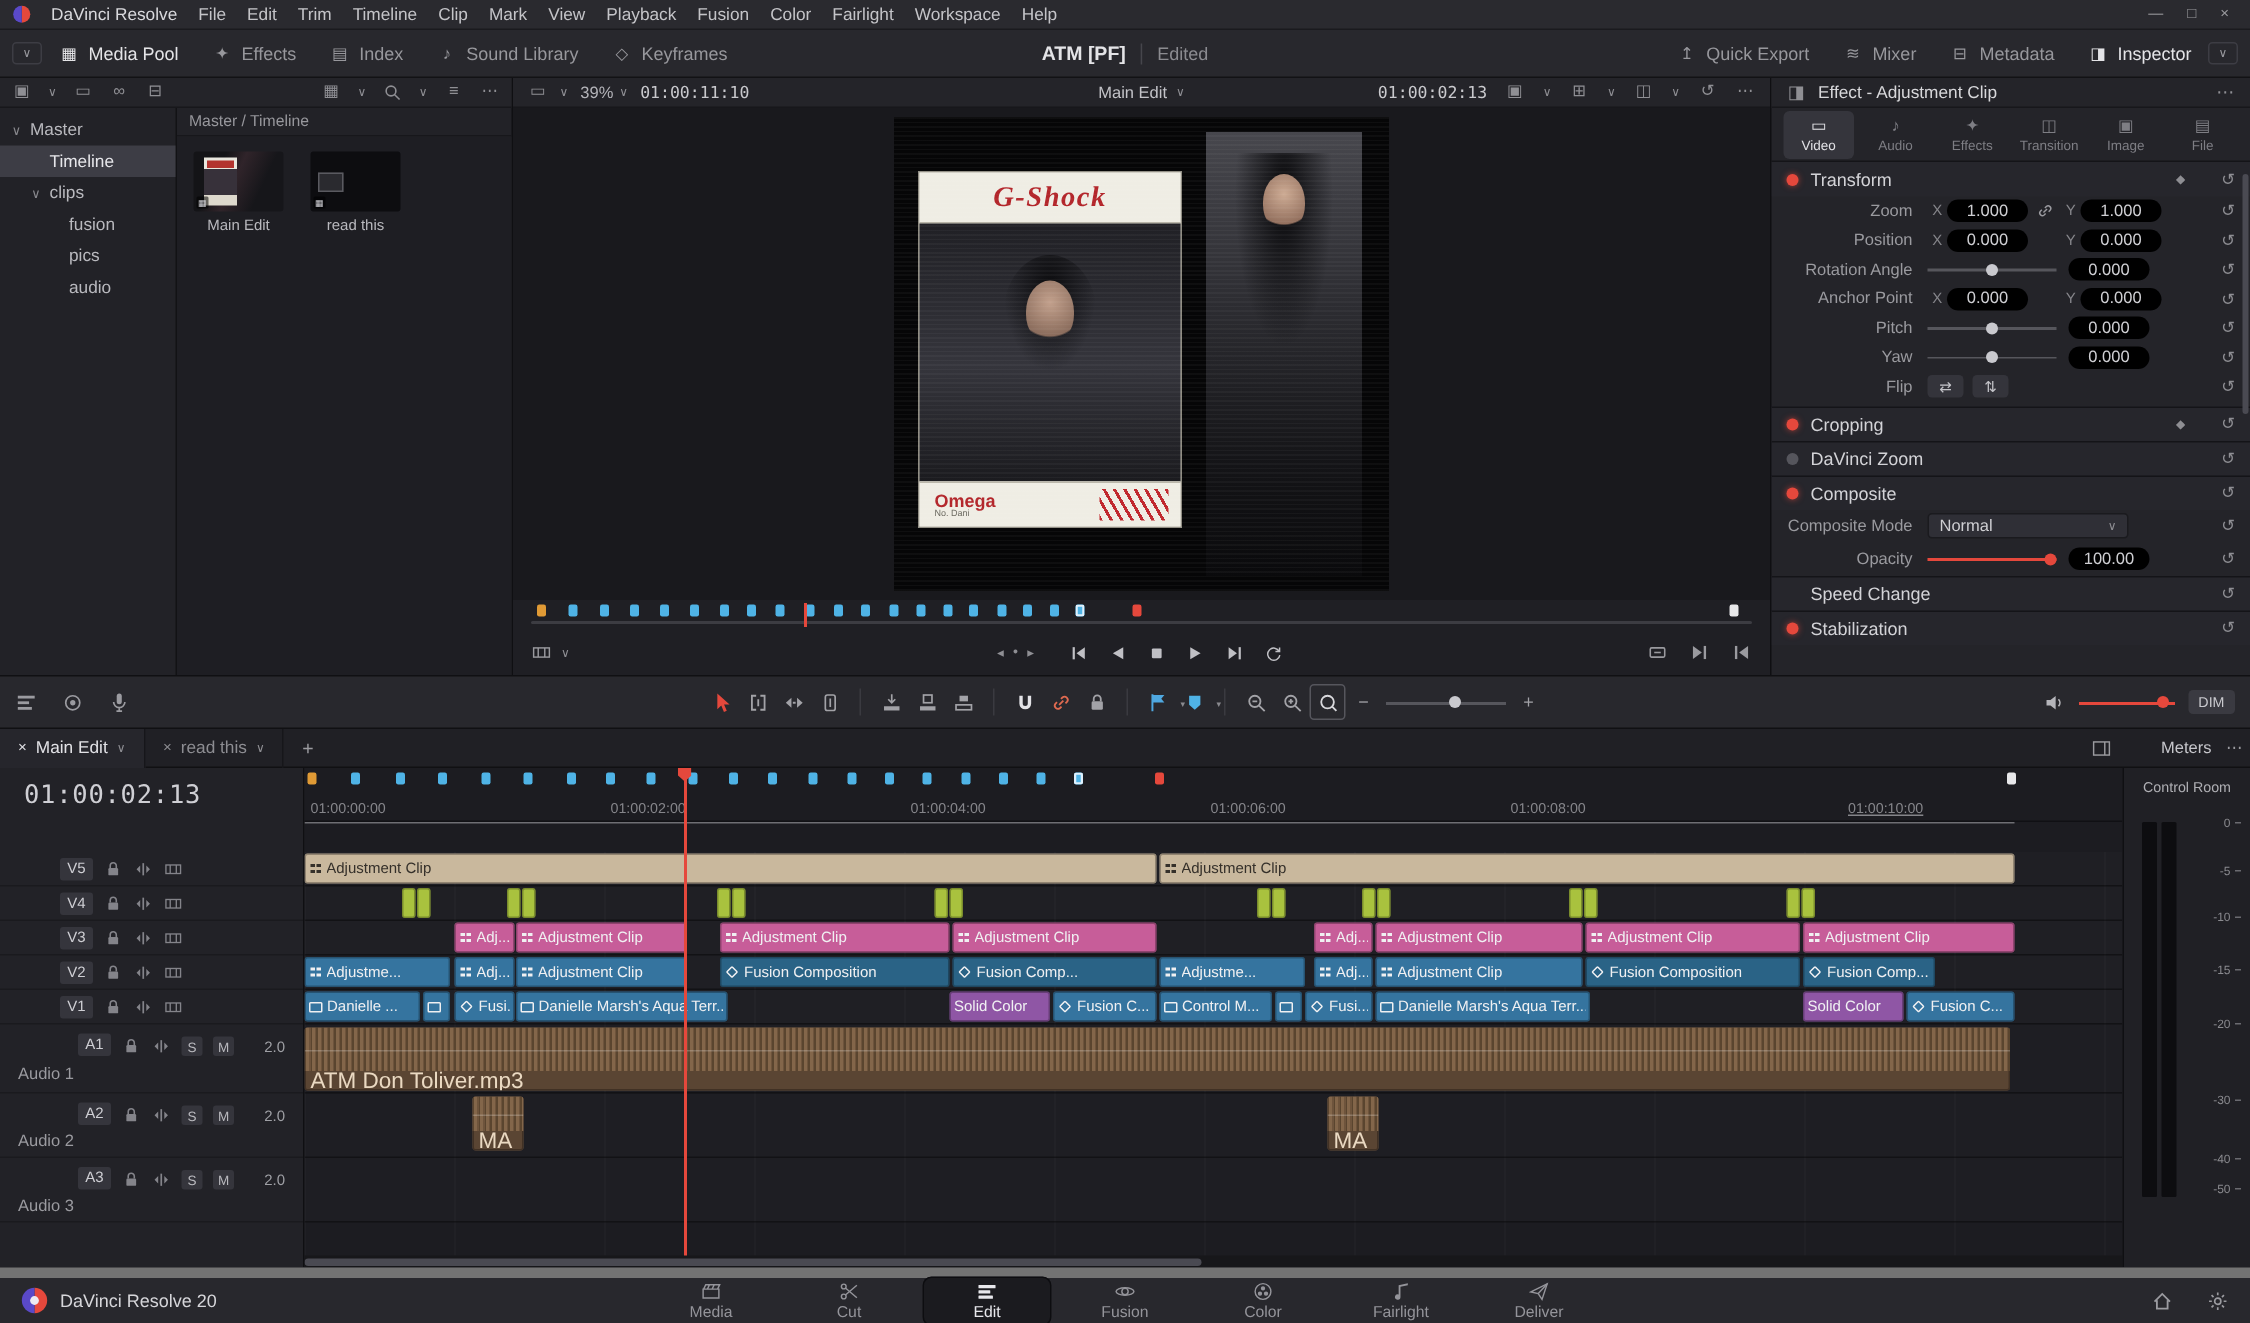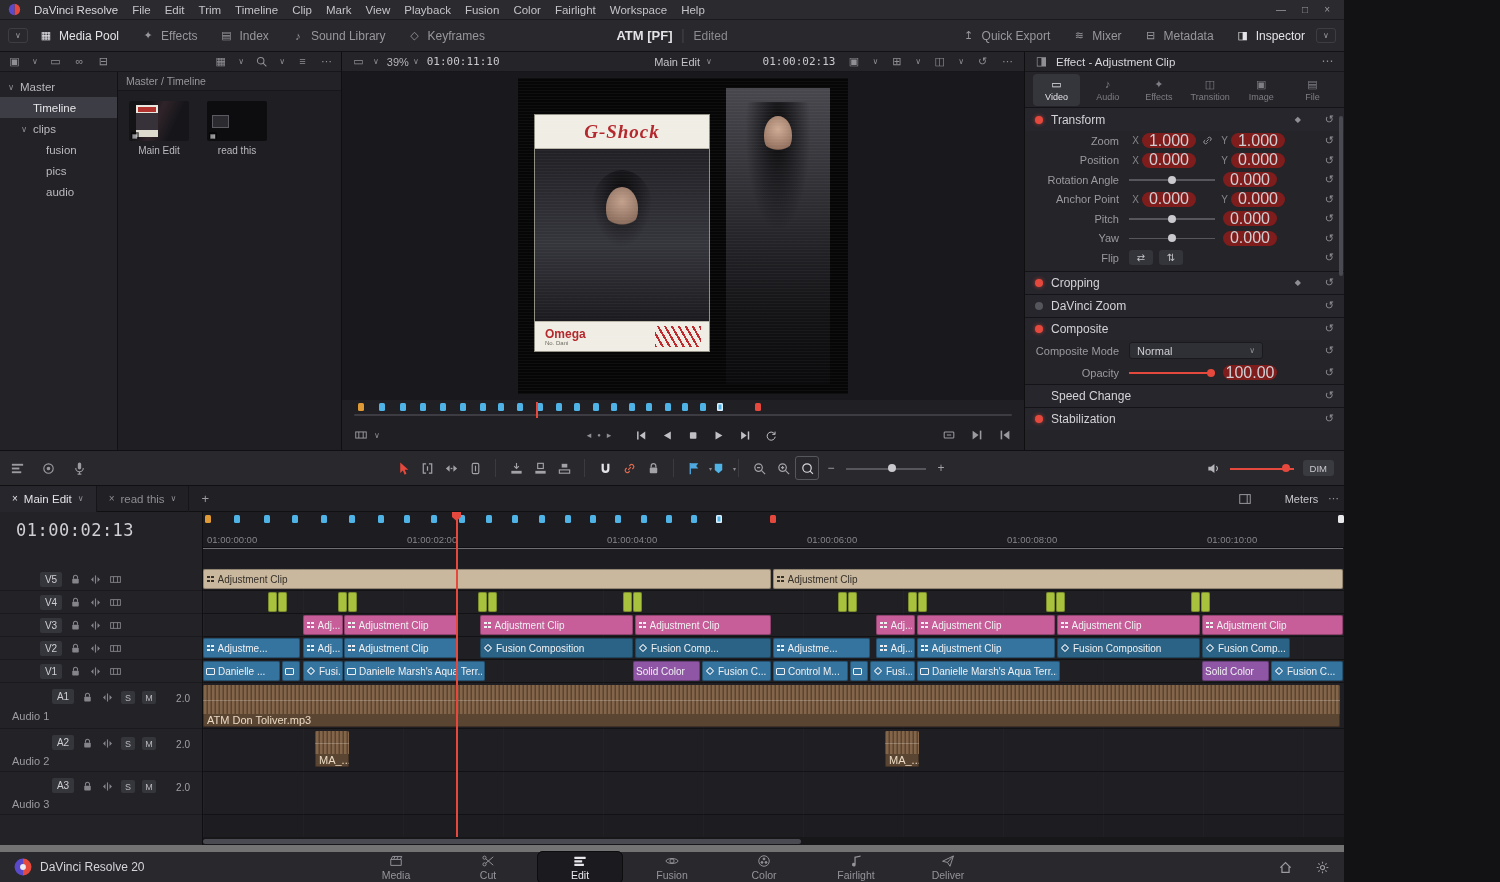--- a/index.html
+++ b/index.html
@@ -1,18 +1,18 @@
 <!DOCTYPE html>
 <html><head>
 <meta charset="utf-8">
 <style>
 *{margin:0;padding:0;box-sizing:border-box}
 html,body{width:1500px;height:882px;overflow:hidden}
 body{background:#121215;color:#c9c9cd;font-family:"Liberation Sans",sans-serif;font-size:12px;user-select:none}
-.app{width:1344px;height:882px;display:flex;flex-direction:column}
+.app{width:1500px;height:882px;display:flex;flex-direction:column}
 svg{display:block}
 .ic svg,.th-ic svg,.tbtn svg,.tool svg,.page svg{width:100%;height:100%}
 .flex{flex:1}
 
 .menubar{flex:none;height:20px;background:#2a2a2f;display:flex;align-items:center;padding:0 8px;font-size:11.5px;color:#c4c4c8;border-bottom:1px solid #1a1a1e}
 .applogo{width:13px;height:13px;margin-right:6px}
 .menu-item{padding:0 7px;white-space:nowrap}
 .appname{color:#d9d9dd}
 #menu-items{display:flex}
 .winbtns{display:flex;gap:16px;margin-left:auto;color:#9b9b9f;font-size:10px;padding-right:6px}
@@ -106,21 +106,21 @@
 .dot.none{visibility:hidden}
 .sect-title{color:#d3d3d7;font-size:12px}
 .kf{margin-left:auto;font-size:8px;color:#8e8e93}
 .kf.hide{visibility:hidden}
 .sect .rst{margin-left:16px}
 .rst{color:#8e8e93;font-size:11px}
 .rowi{height:19.5px;display:flex;align-items:center;padding-right:10px}
 .rowi .rst{margin-left:auto}
 .rlabel{width:104px;text-align:right;padding-right:10px;color:#9a9a9f;font-size:11px;flex:none}
 .axis{width:13px;color:#85858a;font-size:10px;text-align:center;flex:none}
-.nbox{width:54px;height:15px;background:#7f1d1d;border-radius:8px;color:#cfcfd3;font-size:16px;display:flex;align-items:center;justify-content:center;flex:none}
+.nbox{width:54px;height:15px;background:#000000;border-radius:8px;color:#cfcfd3;font-size:11px;display:flex;align-items:center;justify-content:center;flex:none}
 .chain{width:22px;height:14px;display:flex;align-items:center;justify-content:center;color:#9a9a9f;flex:none}
 .chain svg{width:13px;height:13px}
 .slider{width:86px;height:14px;position:relative;margin-right:8px;flex:none}
 .slider::before{content:"";position:absolute;left:0;right:0;top:6.5px;height:1.5px;background:#56565c}
 .slider.fill::before{background:#e5483c}
 .knob{position:absolute;top:3px;width:8px;height:8px;border-radius:50%;background:#c9c9ce}
 .slider.fill .knob{background:#e5483c}
 .flipbtn{width:24px;height:15px;background:#34343b;border-radius:3px;color:#c3c3c8;font-size:10px;display:flex;align-items:center;justify-content:center;margin-right:6px}
 .selbox{width:134px;height:17px;background:#2f2f36;border:1px solid #1a1a1e;border-radius:3px;display:flex;align-items:center;padding:0 7px;color:#cfcfd3;font-size:11px}
 .selbox .cv{margin-left:auto}
@@ -186,21 +186,21 @@
 .c-teal{background:#2a6386}
 .c-purple{background:#8f56a5}
 .cic{flex:none}
 .cic-adj{width:2.5px;height:2.5px;background:currentColor;box-shadow:4px 0 0 currentColor,0 4px 0 currentColor,4px 4px 0 currentColor;margin:-4px 5px 0 1px}
 .cic-fusion{width:6px;height:6px;border:1.2px solid currentColor;transform:rotate(45deg);border-radius:1px;margin:0 2px}
 .cic-media{width:9px;height:7px;border:1px solid currentColor;border-radius:1px}
 .clabel{overflow:hidden}
 .aclip{position:absolute;background:#7d6049;border-radius:2px;box-shadow:inset 0 0 0 1px rgba(0,0,0,.3);overflow:hidden}
 .awave{position:absolute;left:0;right:0;top:0;bottom:13px;background:repeating-linear-gradient(90deg,#5a452f 0 1px,#83664a 1px 3px,#6e543c 3px 4px)}
 .awave::after{content:"";position:absolute;left:0;right:0;top:50%;height:1px;background:rgba(255,255,255,.22)}
-.alabel{position:absolute;left:0;right:0;bottom:0;height:13px;background:rgba(18,11,5,.32);color:#ead9c2;font-size:11px;line-height:13px;padding-left:4px;white-space:nowrap;overflow:hidden}
+.alabel{position:absolute;left:0;right:0;bottom:0;height:13px;background:rgba(18,11,5,.32);color:#ead9c2;font-size:15px;line-height:13px;padding-left:4px;white-space:nowrap;overflow:hidden}
 .playhead{position:absolute;top:0;bottom:8px;width:1.5px;background:#e5483c;z-index:5}
 .ph-cap{position:absolute;top:0;width:9px;height:9px;background:#e5483c;z-index:6;clip-path:polygon(0 0,100% 0,100% 55%,50% 100%,0 55%)}
 .hscroll{position:absolute;left:0;right:0;bottom:0;height:8px;background:#17171a}
 .hthumb{position:absolute;left:0;top:1.5px;width:598px;height:5px;background:#4a4a52;border-radius:3px}
 .meterspanel{width:85px;flex:none;background:#202025;border-left:1px solid #0f0f12;position:relative}
 .cr-label{text-align:center;font-size:9.5px;color:#aeaeb3;margin-top:8px}
 .mbars{position:absolute;left:12px;top:36px;display:flex;gap:3px}
 .mbar{width:10px;height:250px;background:#0d0d10;border-radius:1px}
 .mscale{position:absolute;left:44px;top:32px;height:256px;width:36px}
 .mtick{position:absolute;right:2px;font-size:8px;color:#8a8a8f;display:flex;gap:3px;align-items:center}
@@ -1078,21 +1078,21 @@
           <span class="mk mk-blue-ring" style="left: 513.42px;"></span>
           <span class="mk mk-red" style="left: 567px;"></span>
           <span class="mk mk-white" style="left: 1134.72px;"></span>
         </div>
       <div class="ruler" id="ruler">
           <span class="ruler-label" style="left: 4px;">01:00:00:00</span>
           <span class="ruler-label" style="left: 204px;">01:00:02:00</span>
           <span class="ruler-label" style="left: 404px;">01:00:04:00</span>
           <span class="ruler-label" style="left: 604px;">01:00:06:00</span>
           <span class="ruler-label" style="left: 804px;">01:00:08:00</span>
-          <span class="ruler-label" style="left: 1004px;">01:00:10:00</span>
+          <span class="ruler-label" style="left: 1029px; text-decoration: underline;">01:00:10:00</span>
         </div>
       <div class="extent" id="extent" style="width: 1140px;"></div>
       <div class="lanes" id="lanes">
           <div class="lane vlane">
             <div class="clip c-tan" style="left: 0px; width: 568px;">
               <span class="cic cic-adj"></span>
               <span class="clabel">Adjustment Clip</span>
             </div>
             <div class="clip c-tan" style="left: 570px; width: 570px;">
               <span class="cic cic-adj"></span>
@@ -1256,20 +1256,37 @@
             </div>
           </div>
           <div class="lane alane" style="height: 43px;"></div>
         </div>
       <div class="playhead" id="tl-ph" style="left: 253px;"></div>
       <div class="ph-cap" id="tl-phcap" style="left: 249px;"></div>
       <div class="hscroll">
         <div class="hthumb"></div>
       </div>
     </div>
+    <div class="meterspanel">
+      <div class="cr-label">Control Room</div>
+      <div class="mbars">
+        <div class="mbar"></div>
+        <div class="mbar"></div>
+      </div>
+      <div class="mscale" id="mscale">
+          <span class="mtick" style="top: 0px;">0</span>
+          <span class="mtick" style="top: 31.72px;">-5</span>
+          <span class="mtick" style="top: 63.44px;">-10</span>
+          <span class="mtick" style="top: 97.6px;">-15</span>
+          <span class="mtick" style="top: 134.2px;">-20</span>
+          <span class="mtick" style="top: 185.44px;">-30</span>
+          <span class="mtick" style="top: 224.48px;">-40</span>
+          <span class="mtick" style="top: 244px;">-50</span>
+        </div>
+    </div>
   </div>
 
   <div class="bottombar">
     <div class="brand">
       <span class="brandlogo">
           <svg viewBox="0 0 16 16">
             <circle cx="8" cy="8" r="7.5" fill="#2f2f35"></circle>
             <path d="M8 .5a7.5 7.5 0 0 1 0 15z" fill="#e5483c"></path>
             <path d="M8 .5a7.5 7.5 0 0 0 0 15z" fill="#5a49c8"></path>
             <circle cx="8" cy="8" r="2.6" fill="#eceaf2"></circle>

